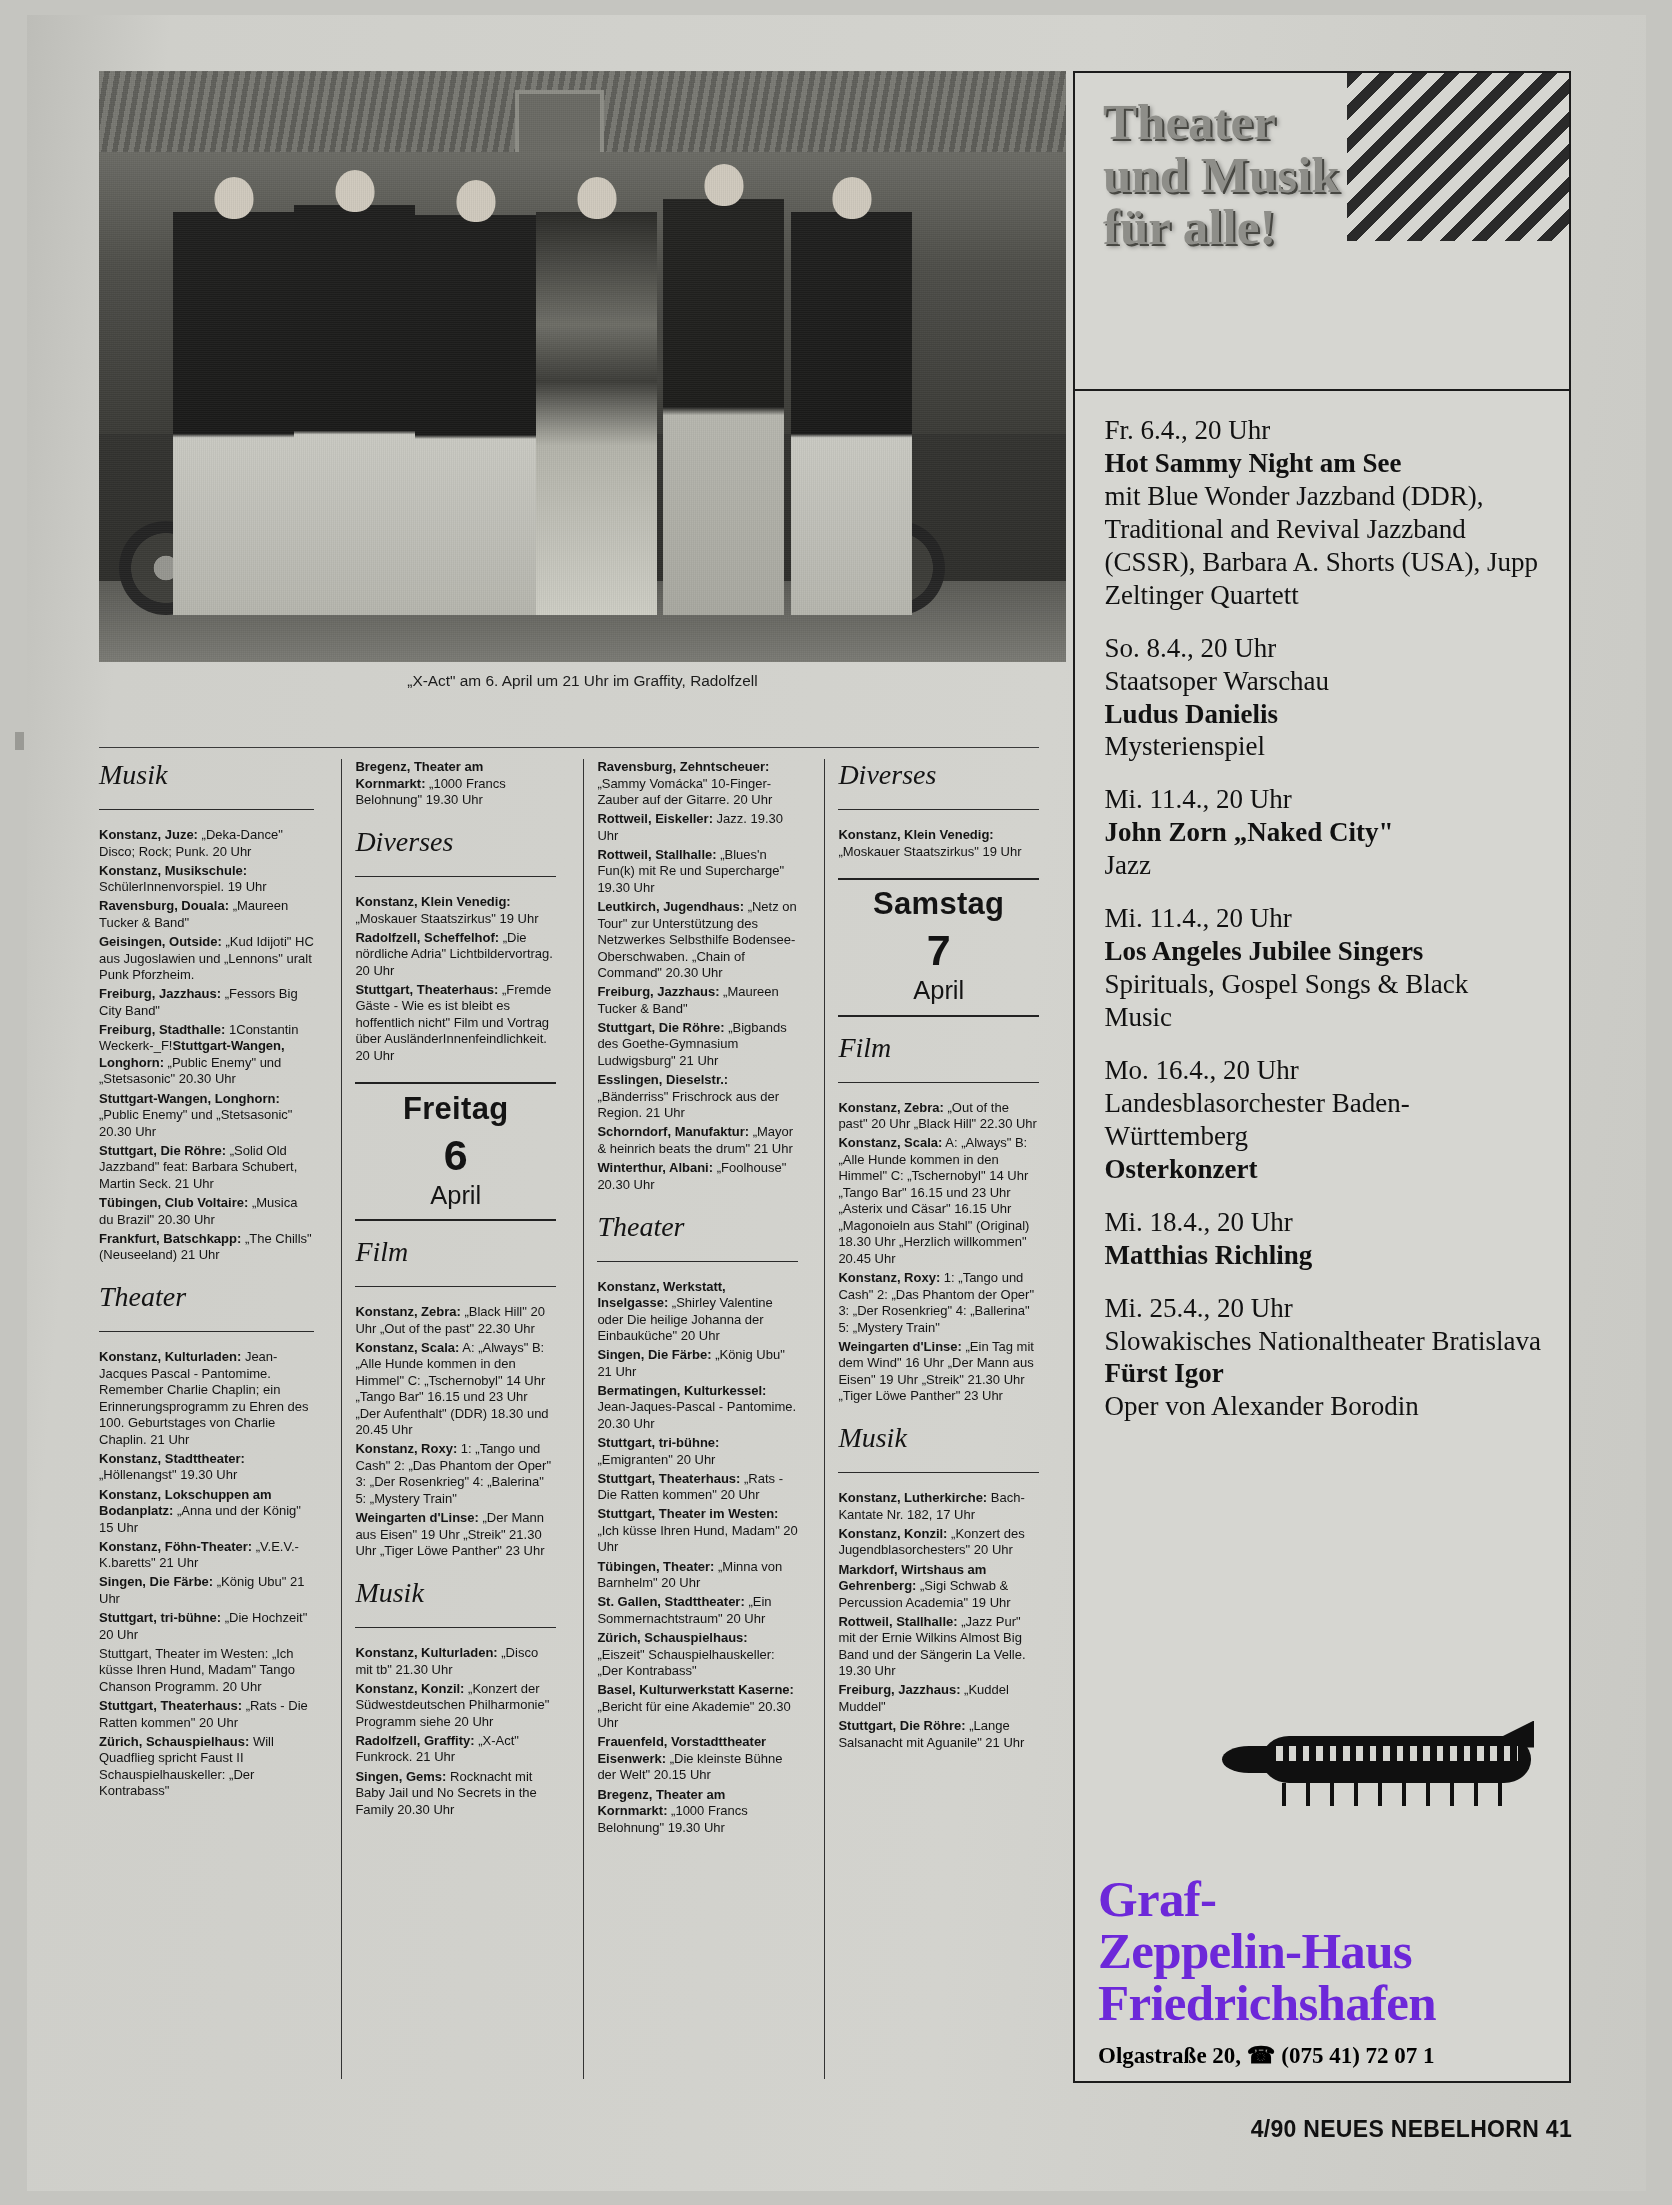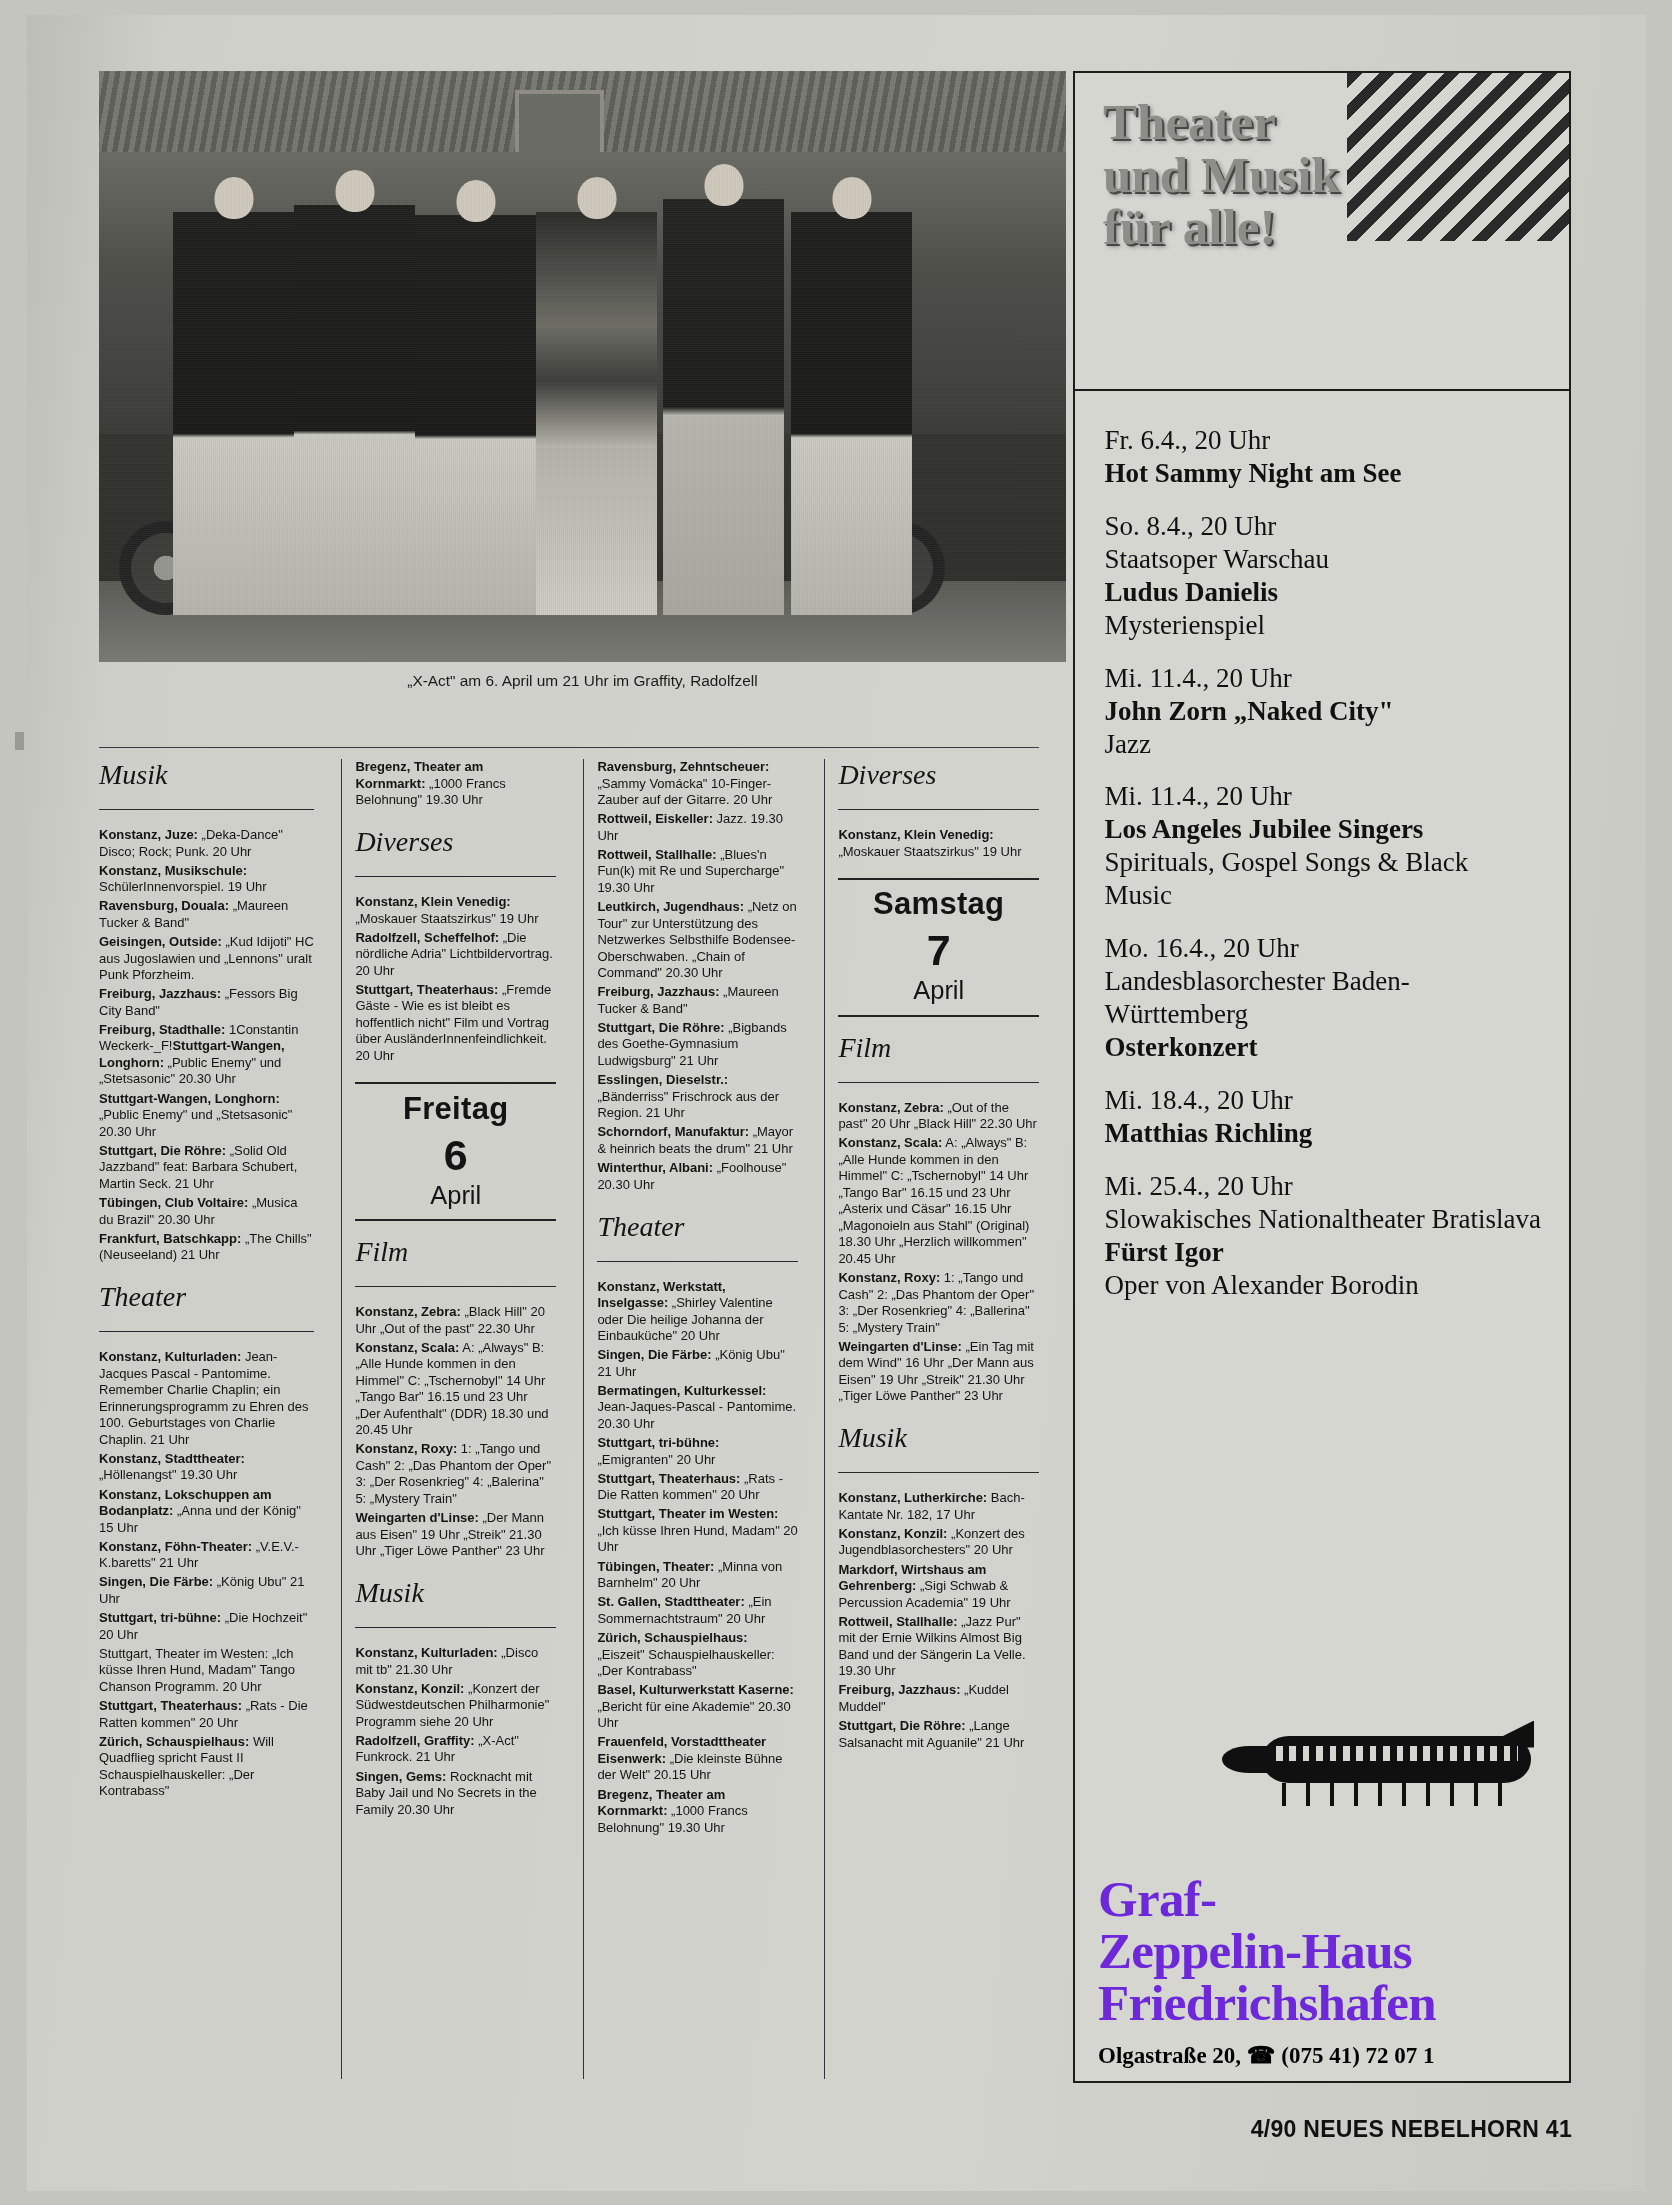--- a/index.html
+++ b/index.html
@@ -110,21 +110,21 @@
     font-family:"Liberation Serif", serif;
     font-weight:bold; font-size:51px; line-height:1.03;
     color:#8e8e89;
     text-shadow: 2px 2px 0 #474742, 3.4px 3.4px 4px rgba(0,0,0,.35);
   }
   .ad-body {
     padding: 23px 27px 0 29.6px;
     font-family:"Liberation Serif", serif;
     color:#111;
   }
-  .ad-item { margin-bottom: 20px; margin-top: 10px; }
+  .ad-item { margin-bottom: 20px; }
   .ad-item .line { font-size:27px; line-height:1.22; }
   .ad-item .line.b { font-weight:bold; }
   .ad-logo {
     position:absolute; left:0; bottom:0; width:100%;
   }
   .ad-logo-inner { position:relative; padding: 0 23px 12px 23px; }
   .zep {
     position:absolute; right:31px; top:-156px; width:316px; height:101px;
   }
   .zep-body {
@@ -248,20 +248,21 @@
         <div>Theater</div>
         <div>und Musik</div>
         <div>für alle!</div>
       </div>
     </div>
     <div class="ad-body">
 
       <div class="ad-item">
         <div class="line">Fr. 6.4., 20 Uhr</div>
         <div class="line b">Hot Sammy Night am See</div>
+        <div class="line">mit Blue Wonder Jazzband (DDR), Traditional and Revival Jazzband (CSSR), Barbara A. Shorts (USA), Jupp Zeltinger Quartett</div>
       </div>
 
       <div class="ad-item">
         <div class="line">So. 8.4., 20 Uhr</div>
         <div class="line">Staatsoper Warschau</div>
         <div class="line b">Ludus Danielis</div>
         <div class="line">Mysterienspiel</div>
       </div>
 
       <div class="ad-item">

